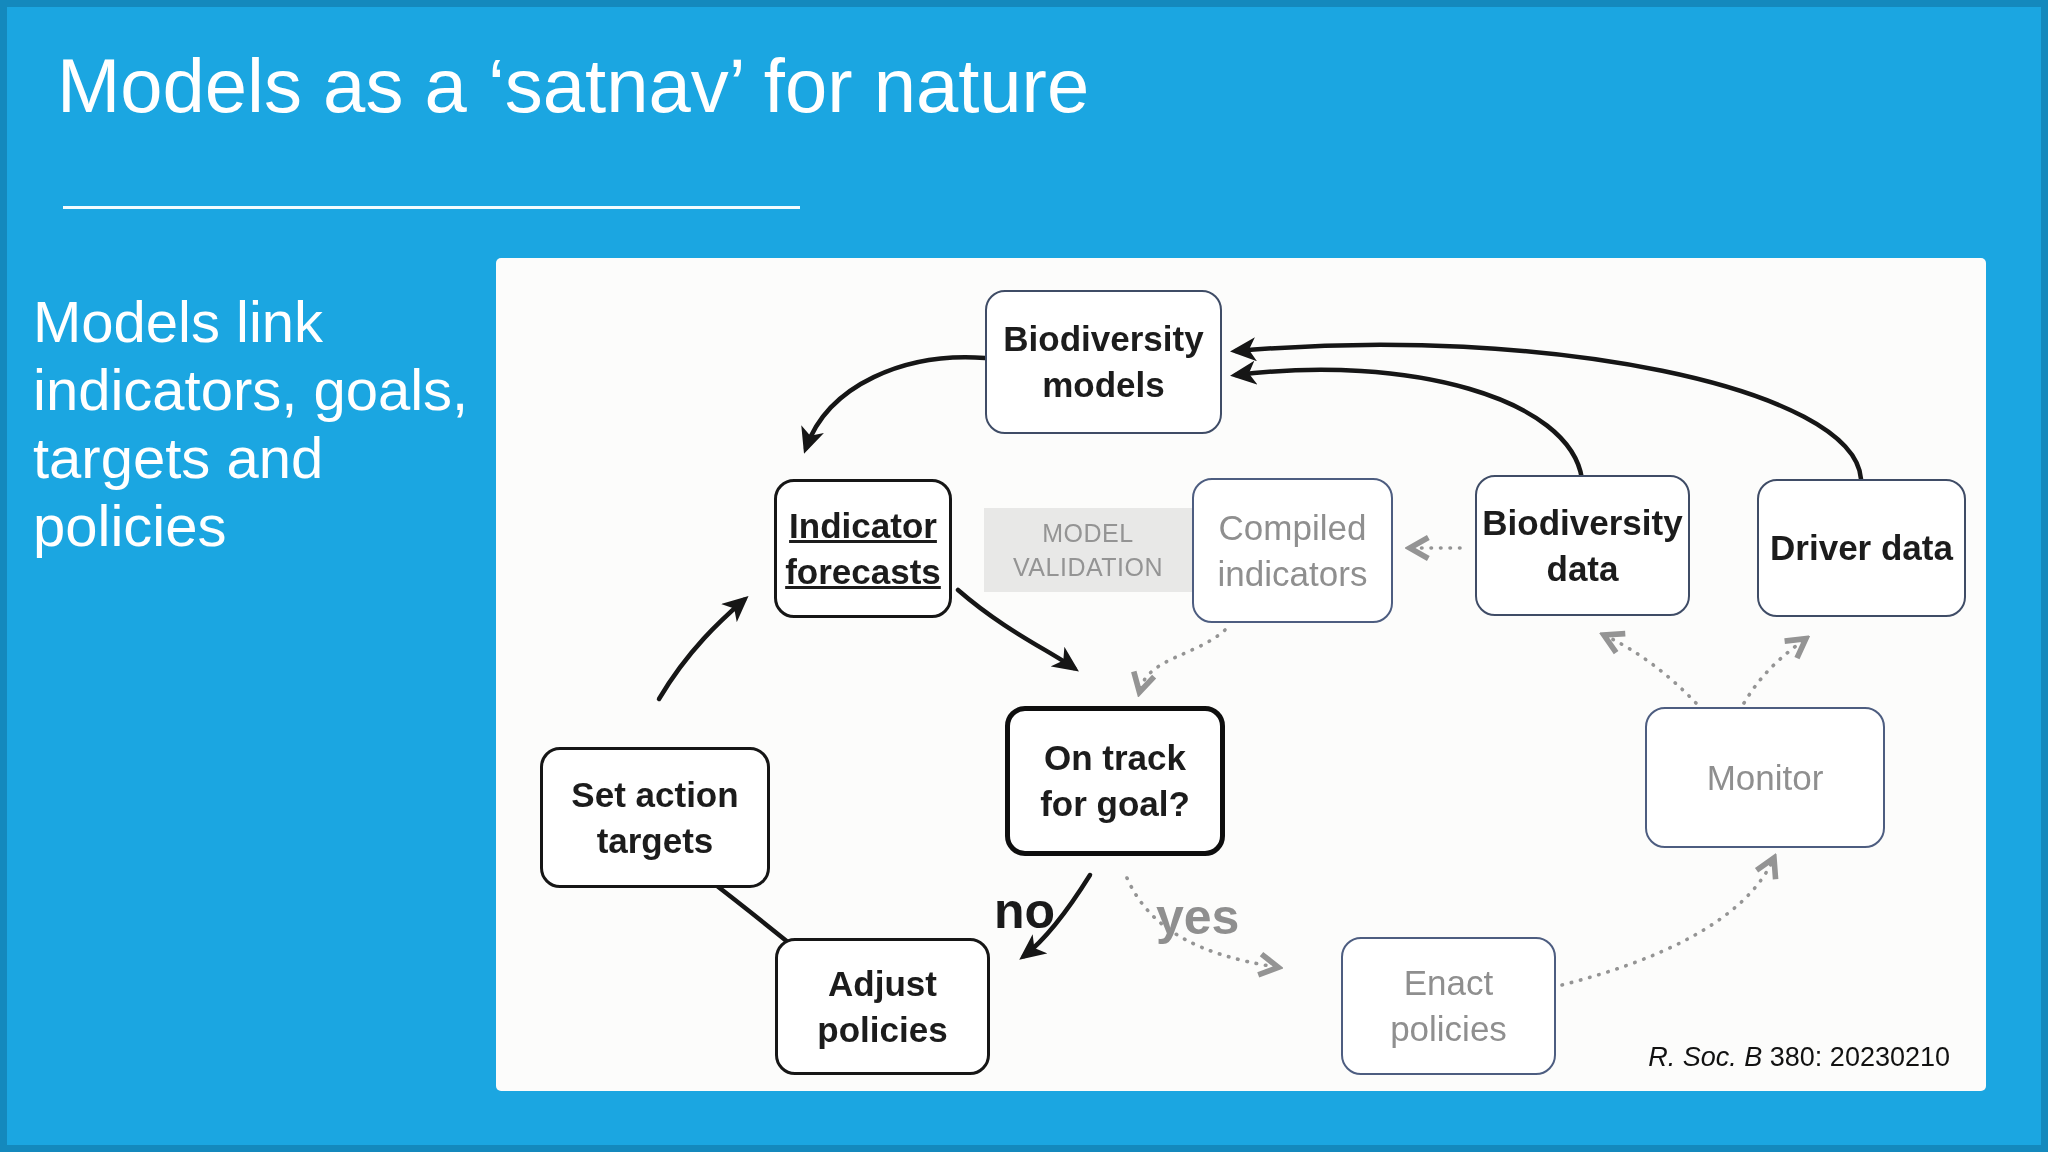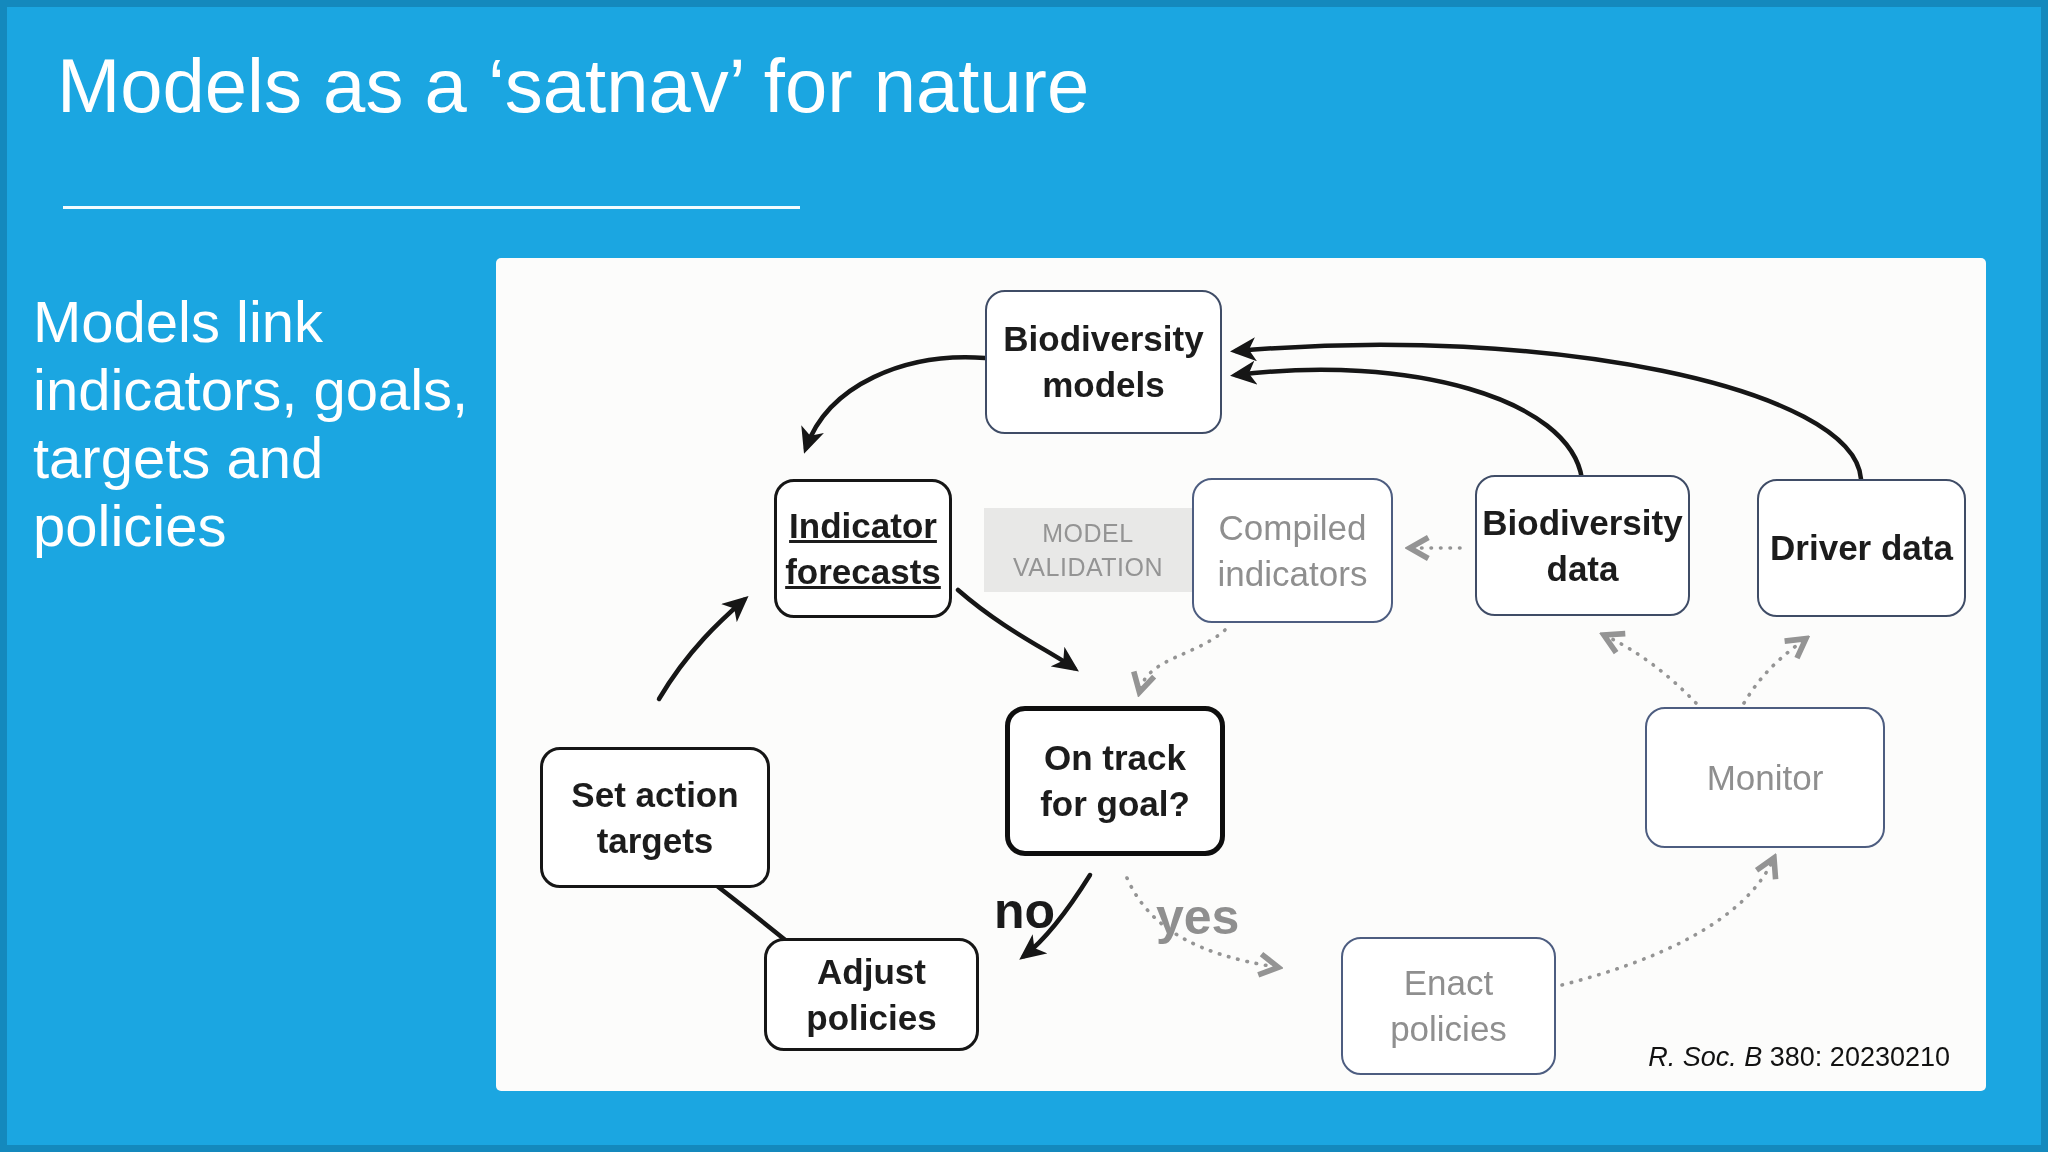--- a/index.html
+++ b/index.html
@@ -120,21 +120,21 @@
         <div class="node navy-gray" style="left: 696px; top: 220px; width: 201px; height: 145px;">Compiled
 indicators</div>
         <div class="node navy-black" style="left: 979px; top: 217px; width: 215px; height: 141px;">Biodiversity
 data</div>
         <div class="node navy-black" style="left: 1261px; top: 221px; width: 209px; height: 138px;">Driver data</div>
         <div class="node black" style="left: 44px; top: 449px; width: 230px; height: 141px; margin-top: 40px;">Set action
 targets</div>
         <div class="node black-thick" style="left: 509px; top: 448px; width: 220px; height: 150px;">On track
 for goal?</div>
         <div class="node navy-gray" style="left: 1149px; top: 449px; width: 240px; height: 141px;">Monitor</div>
-        <div class="node black" style="left: 268px; top: 680px; width: 215px; height: 113px;">Adjust
+        <div class="node black" style="left: 279px; top: 680px; width: 215px; height: 137px;">Adjust
 policies</div>
         <div class="node navy-gray" style="left: 845px; top: 679px; width: 215px; height: 138px;">Enact
 policies</div>
       </div>
 
     <div class="edge-label no" style="left:498px;top:624px;">no</div>
     <div class="edge-label yes" style="left:660px;top:630px;">yes</div>
 
     <div class="citation">
         <div><span class="it">R. Soc. B </span><span class="bd">380</span><span>: 20230210</span></div>

